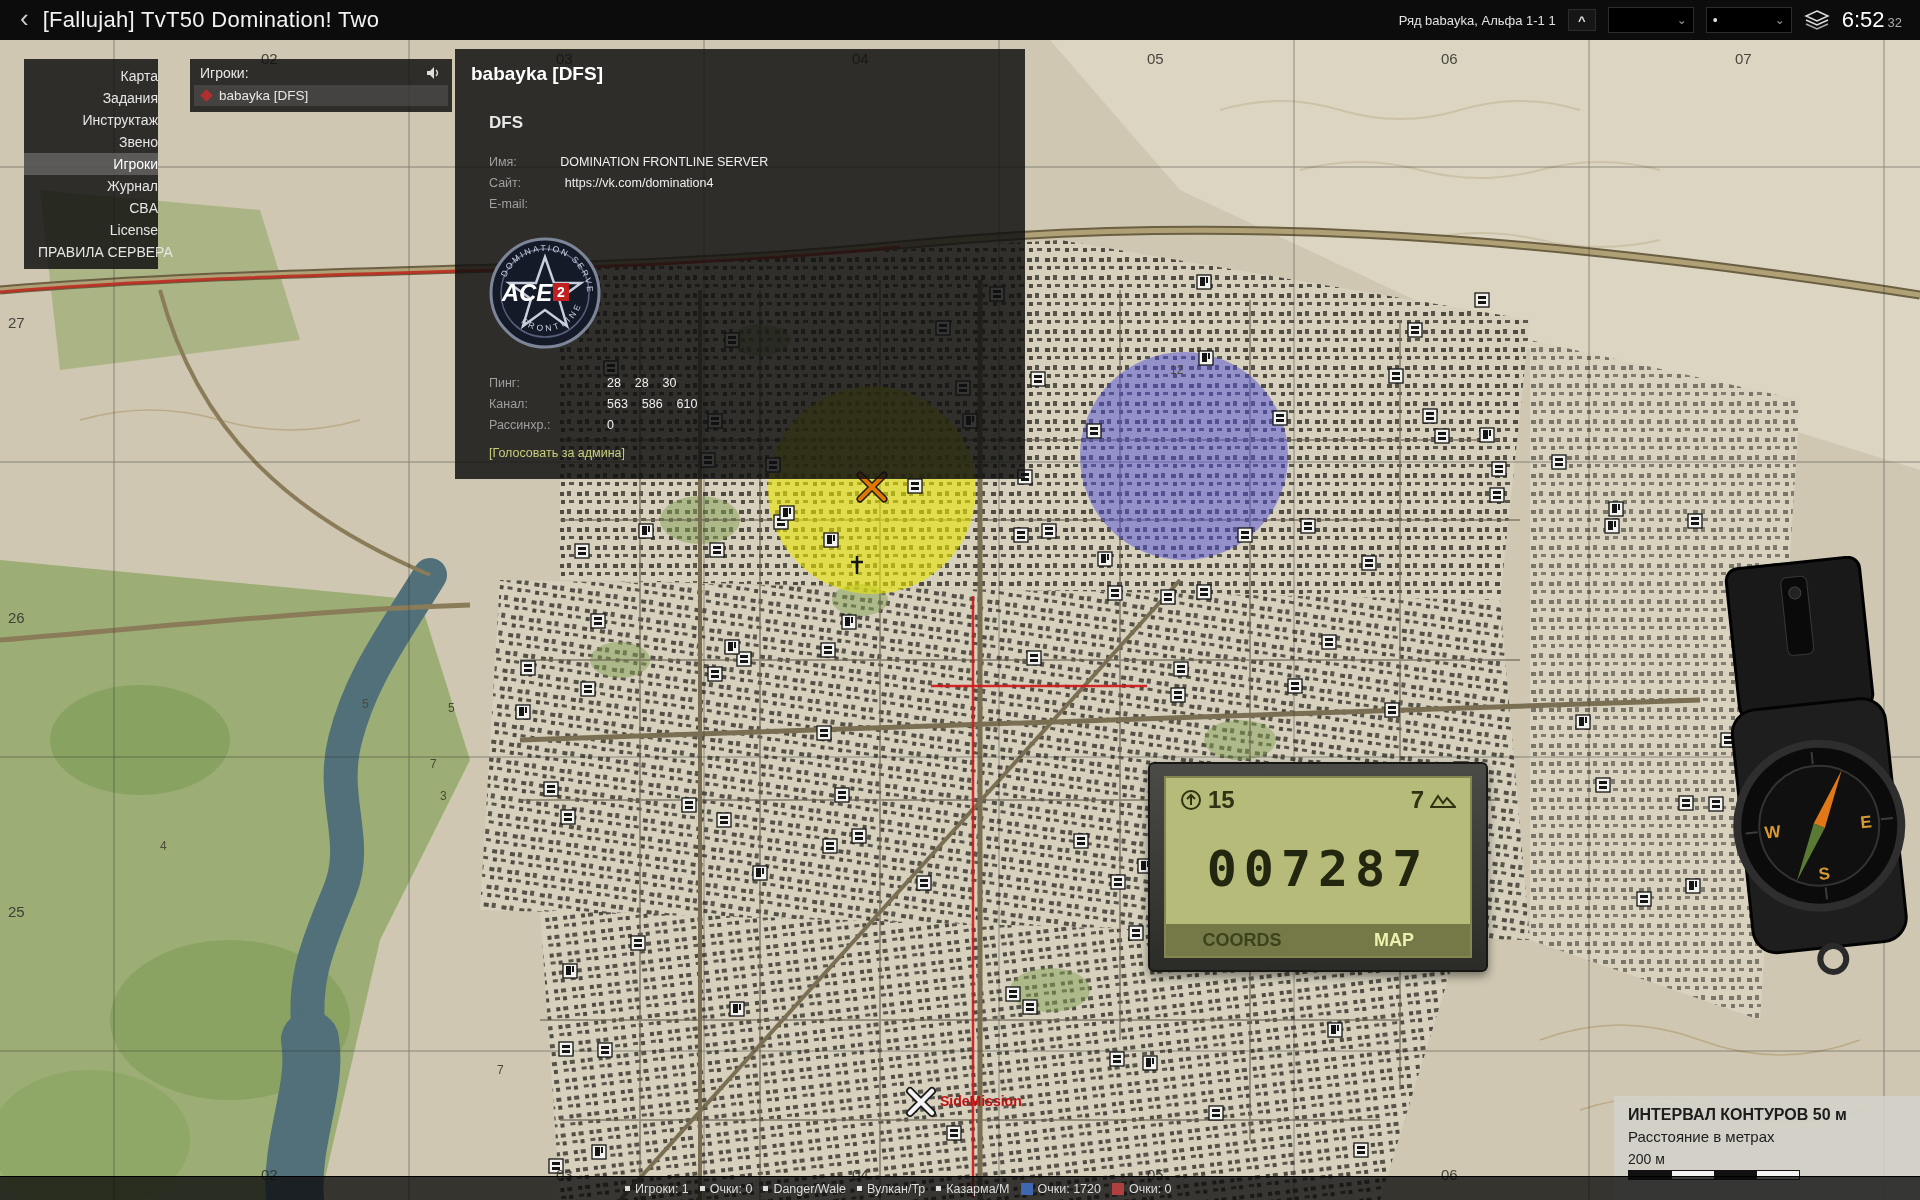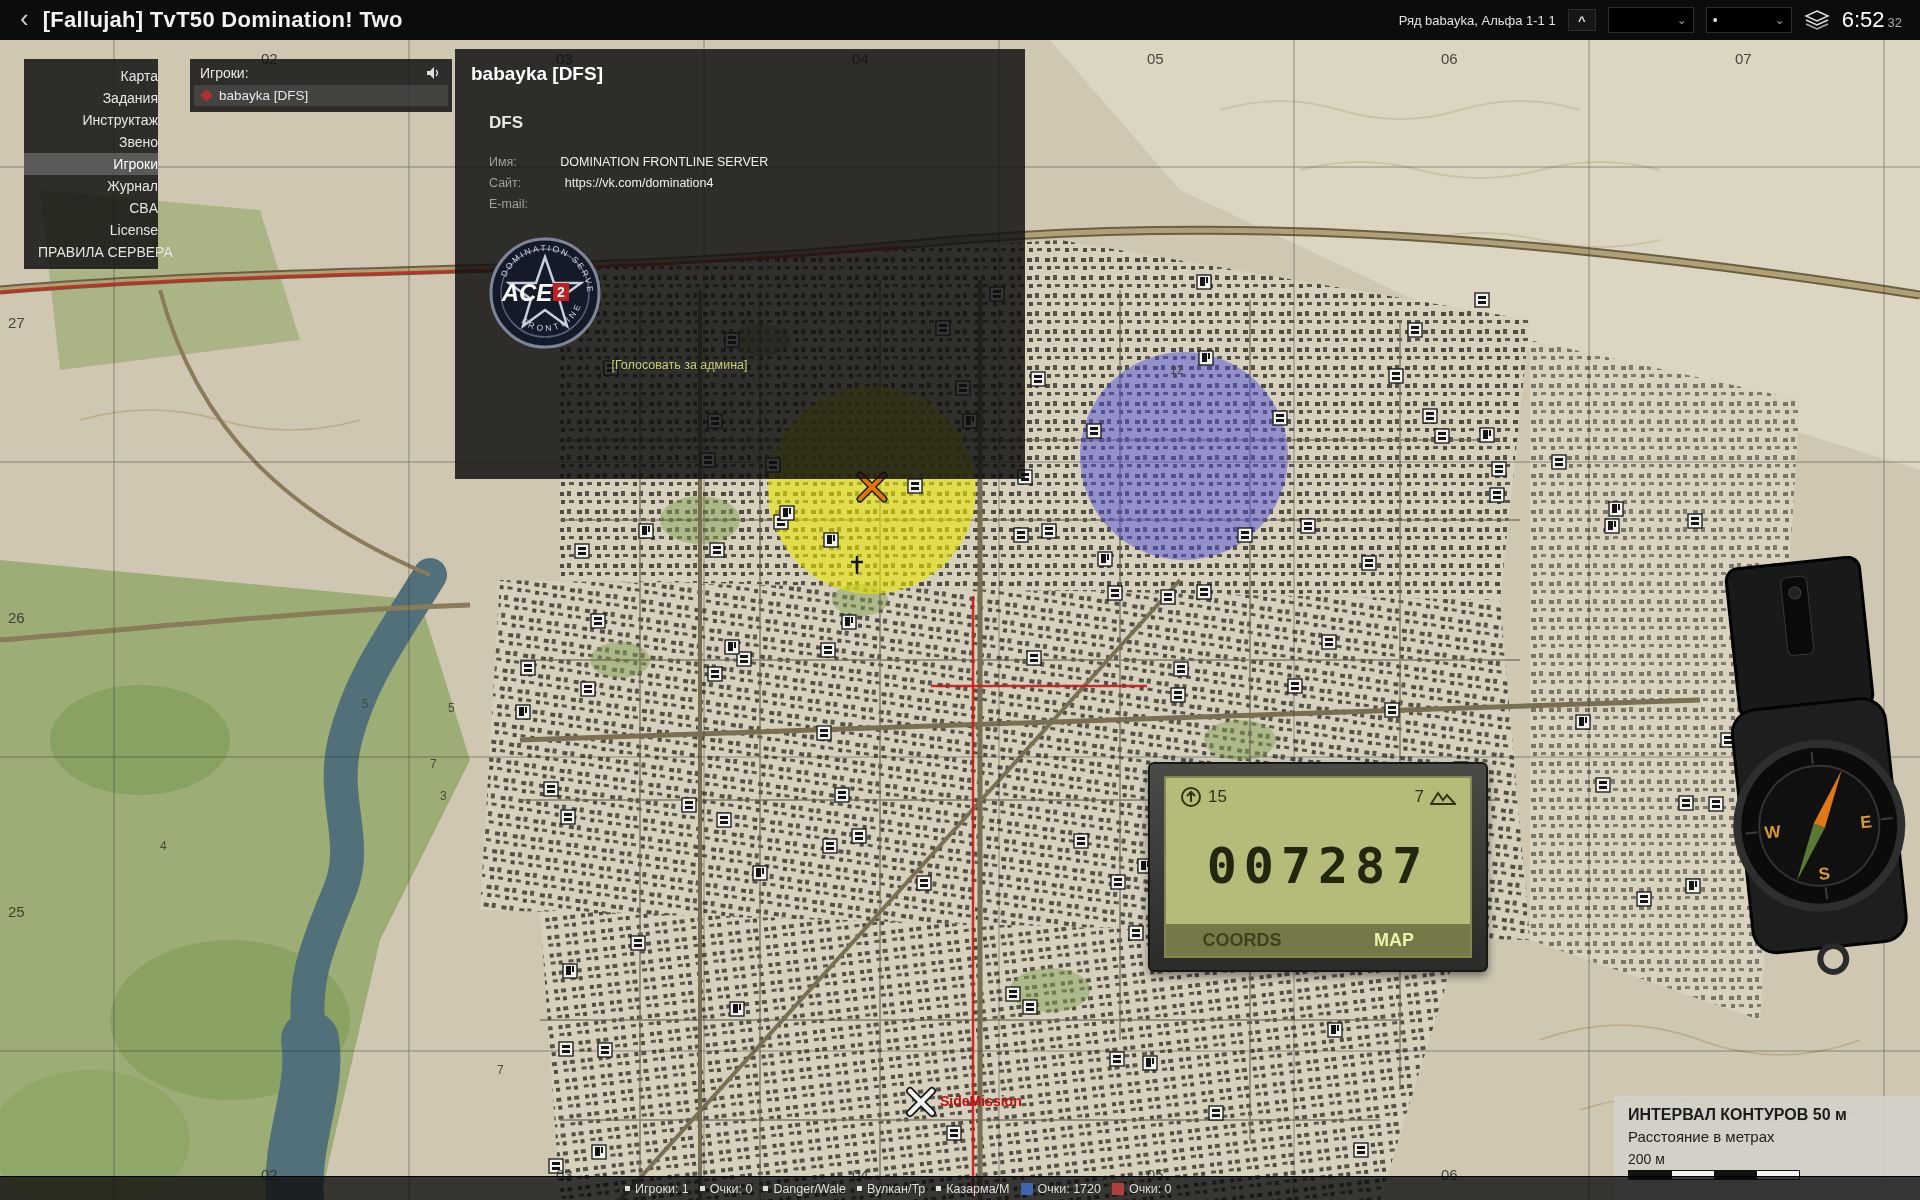--- a/index.html
+++ b/index.html
@@ -3,21 +3,21 @@
 <meta charset="utf-8">
 <style>
   html,body{margin:0;padding:0;background:#000;}
   .screen{position:relative;width:1920px;height:1200px;overflow:hidden;
     font-family:"Liberation Sans",sans-serif;background:#cfc7b2;}
 
   
   .topbar{position:absolute;left:0;top:0;width:1920px;height:40px;background:#0c0c0c;
     display:flex;align-items:center;z-index:30;color:#eee;}
   .back-chev{font-size:26px;color:#cfcfcf;margin:0 14px 4px 20px;cursor:pointer;}
-  .tb-title{font-size:22px;font-weight:700;color:#f2f2f2;letter-spacing:.3px;}
+  .tb-title{font-size:22px;font-weight:400;color:#f2f2f2;letter-spacing:.3px;}
   .tb-right{margin-left:auto;display:flex;align-items:center;gap:12px;padding-right:18px;}
   .tb-group{font-size:13px;color:#e2e2e2;}
   .tb-chevbox{width:26px;height:20px;background:#161616;border:1px solid #2c2c2c;
     display:flex;align-items:center;justify-content:center;font-size:13px;color:#ddd;font-weight:bold;}
   .tb-select{width:72px;height:24px;background:#000;border:1px solid #2d2d2d;display:flex;
     align-items:center;padding:0 6px;font-size:14px;color:#ddd;}
   .tb-select .chev{margin-left:auto;color:#9a9a9a;font-size:12px;}
   .tb-clock{font-size:22px;color:#fff;}
   .tb-clock small{font-size:13px;color:#aaa;margin-left:3px;}
 
@@ -53,21 +53,21 @@
   .sp-stats .sp-line .lbl{display:inline-block;min-width:78px;}
   .vote{display:inline-block;margin-top:10px;font-size:12.5px;color:#c9cf7a;cursor:pointer;}
 
   
   .gps{position:absolute;left:1148px;top:722px;width:336px;height:206px;z-index:14;
     background:linear-gradient(#4a4a46,#2b2b28);border:2px solid #171715;border-radius:6px;
     box-shadow:0 4px 10px rgba(0,0,0,.45);}
   .gps-screen{position:absolute;left:14px;top:12px;right:14px;bottom:12px;background:#b7bb79;
     border:2px solid #83864f;display:flex;flex-direction:column;}
   .gps-top{display:flex;align-items:center;padding:8px 14px 0 14px;color:#2f3313;}
-  .gps-top .num{font-size:17px;font-weight:normal;margin:0 6px;}
+  .gps-top .num{font-size:24px;font-weight:bold;margin:0 6px;}
   .gps-top .right{margin-left:auto;display:flex;align-items:center;}
   .gps-coords{flex:1;display:flex;align-items:center;justify-content:center;
     font-family:"DejaVu Sans Mono",monospace;font-size:50px;font-weight:bold;color:#23270f;letter-spacing:7px;}
   .gps-tabs{height:32px;background:#747947;display:flex;align-items:center;font-size:18px;font-weight:bold;}
   .gps-tab{flex:1;text-align:center;cursor:pointer;}
   .gps-tab.inactive{color:#3d421b;}
   .gps-tab.active{color:#eef0ae;}
 
   
   .compass{position:absolute;left:1698px;top:516px;z-index:15;}
@@ -836,20 +836,25 @@
             <textPath href="#arcT" startOffset="12%">DOMINATION SERVER</textPath>
           </text>
           <text font-size="8.5" fill="#cfd6e4" letter-spacing="3" font-family="Liberation Sans,sans-serif">
             <textPath href="#arcB" startOffset="28%">FRONTLINE</textPath>
           </text>
           <text x="44" y="70" font-size="24" font-weight="bold" font-style="italic" fill="#ffffff" text-anchor="middle" font-family="Liberation Sans,sans-serif">ACE</text>
           <rect x="70" y="52" width="16" height="18" fill="#c02020"></rect>
           <text x="78" y="66" font-size="14" font-weight="bold" fill="#fff" text-anchor="middle" font-family="Liberation Sans,sans-serif">2</text>
         </svg>
 
+        <div class="sp-stats">
+          <div class="sp-line"><span class="lbl">Пинг:</span><span class="val">28    28    30</span></div>
+          <div class="sp-line"><span class="lbl">Канал:</span><span class="val">563    586    610</span></div>
+          <div class="sp-line"><span class="lbl">Рассинхр.:</span><span class="val">0</span></div>
+        </div>
         <span class="vote">[Голосовать за админа]</span>
       </div>
     </div>
 
     <div class="gps">
       <div class="gps-screen">
         <div class="gps-top">
           <svg width="22" height="22">
             <circle cx="11" cy="11" r="9" fill="none" stroke="#2f3313" stroke-width="2"></circle>
             <path d="M11,16 V7 M7,10 l4,-4 4,4" stroke="#2f3313" stroke-width="2" fill="none"></path>

